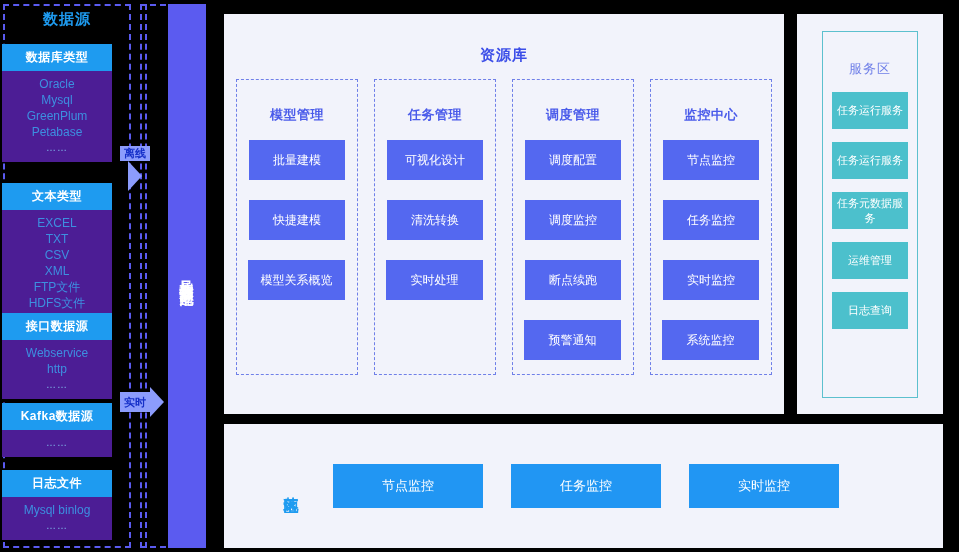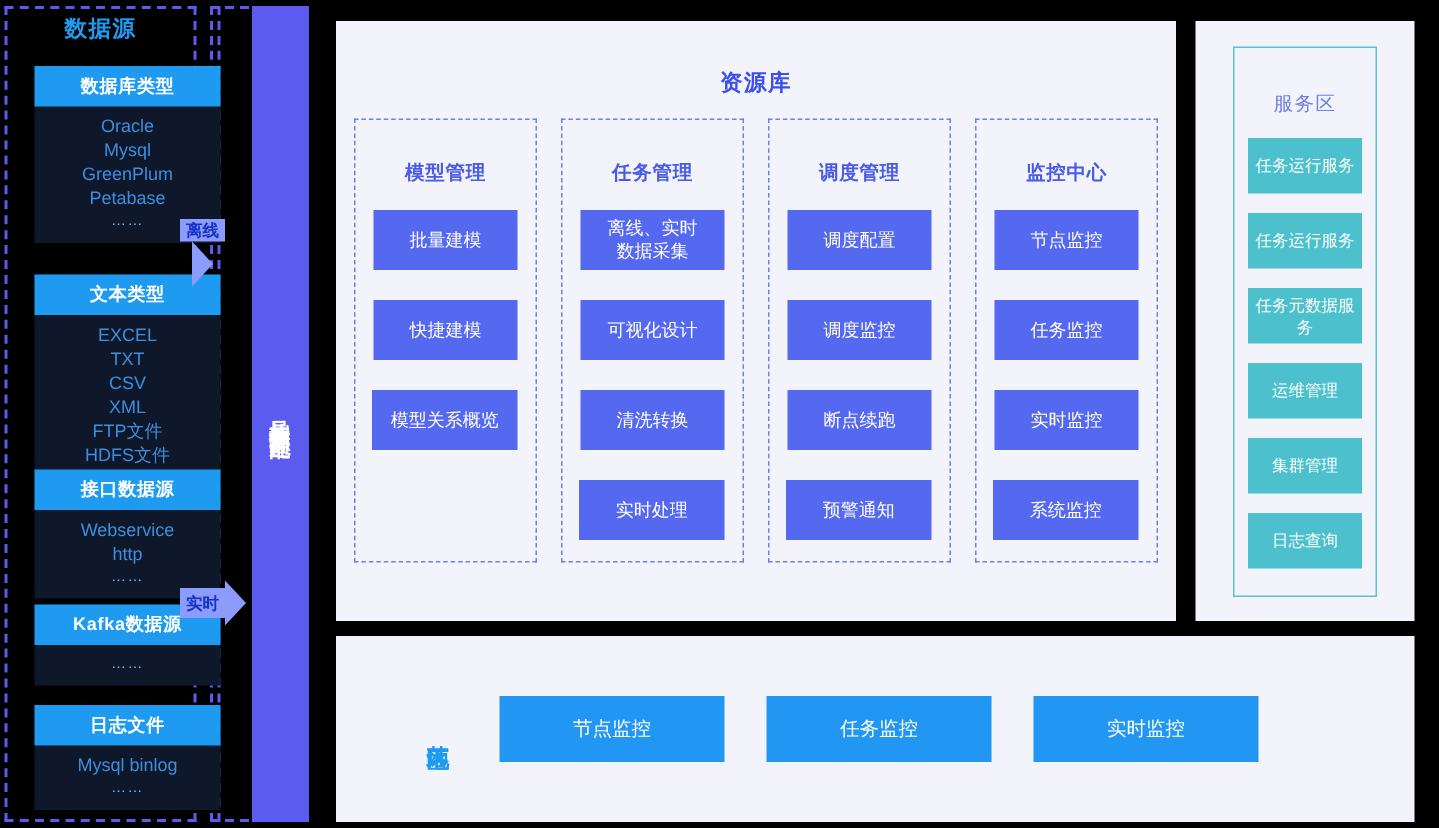--- a/index.html
+++ b/index.html
@@ -21,22 +21,22 @@
     position:absolute;left:145px;top:4px;width:0;height:544px;
     border-left:2px dashed #5b5bf0;
   }
 
   
   .ds-title{
     position:absolute;left:3px;top:10px;width:128px;text-align:center;
     color:#1e9bf0;font-size:15px;font-weight:bold;letter-spacing:1px;
   }
   .ds-box{
-    position:absolute;left:23px;width:124px;
-    background:#0f172a;box-sizing:border-box;
+    position:absolute;left:2px;width:110px;
+    background:#4c1d95;box-sizing:border-box;
   }
   .ds-box .hd{
     background:#1e9bf0;color:#fff;font-size:12px;font-weight:bold;
     text-align:center;padding:5px 0 5px;letter-spacing:.5px;
   }
   .ds-box .bd{
     color:#3d8fe0;font-size:12px;text-align:center;
     padding:5px 0 6px;line-height:16px;
   }
   .ds-box .bd .dots{color:#7fb9ea;letter-spacing:1px;font-size:10px;display:block;}
@@ -201,21 +201,20 @@
   <div class="repo-title">资源库</div>
   <div class="repo-cols" id="repo-cols">
       <div class="repo-col">
         <div class="repo-col-title">模型管理</div>
         <div class="repo-item">批量建模</div>
         <div class="repo-item">快捷建模</div>
         <div class="repo-item">模型关系概览</div>
       </div>
       <div class="repo-col">
         <div class="repo-col-title">任务管理</div>
-        <div class="repo-item">离线、实时<br>数据采集</div>
         <div class="repo-item">可视化设计</div>
         <div class="repo-item">清洗转换</div>
         <div class="repo-item">实时处理</div>
       </div>
       <div class="repo-col">
         <div class="repo-col-title">调度管理</div>
         <div class="repo-item">调度配置</div>
         <div class="repo-item">调度监控</div>
         <div class="repo-item">断点续跑</div>
         <div class="repo-item">预警通知</div>
@@ -231,21 +230,20 @@
 </div>
 
 <div class="panel-service">
   <div class="svc-inner">
     <div class="svc-title">服务区</div>
     <div class="svc-list" id="svc-list">
         <div class="svc-item">任务运行服务</div>
         <div class="svc-item">任务运行服务</div>
         <div class="svc-item">任务元数据服务</div>
         <div class="svc-item">运维管理</div>
-        <div class="svc-item">集群管理</div>
         <div class="svc-item">日志查询</div>
       </div>
   </div>
 </div>
 
 <div class="panel-landing">
   <div class="landing-title">落地区</div>
   <div class="landing-items" id="landing-items">
       <div class="landing-item">节点监控</div>
       <div class="landing-item">任务监控</div>

